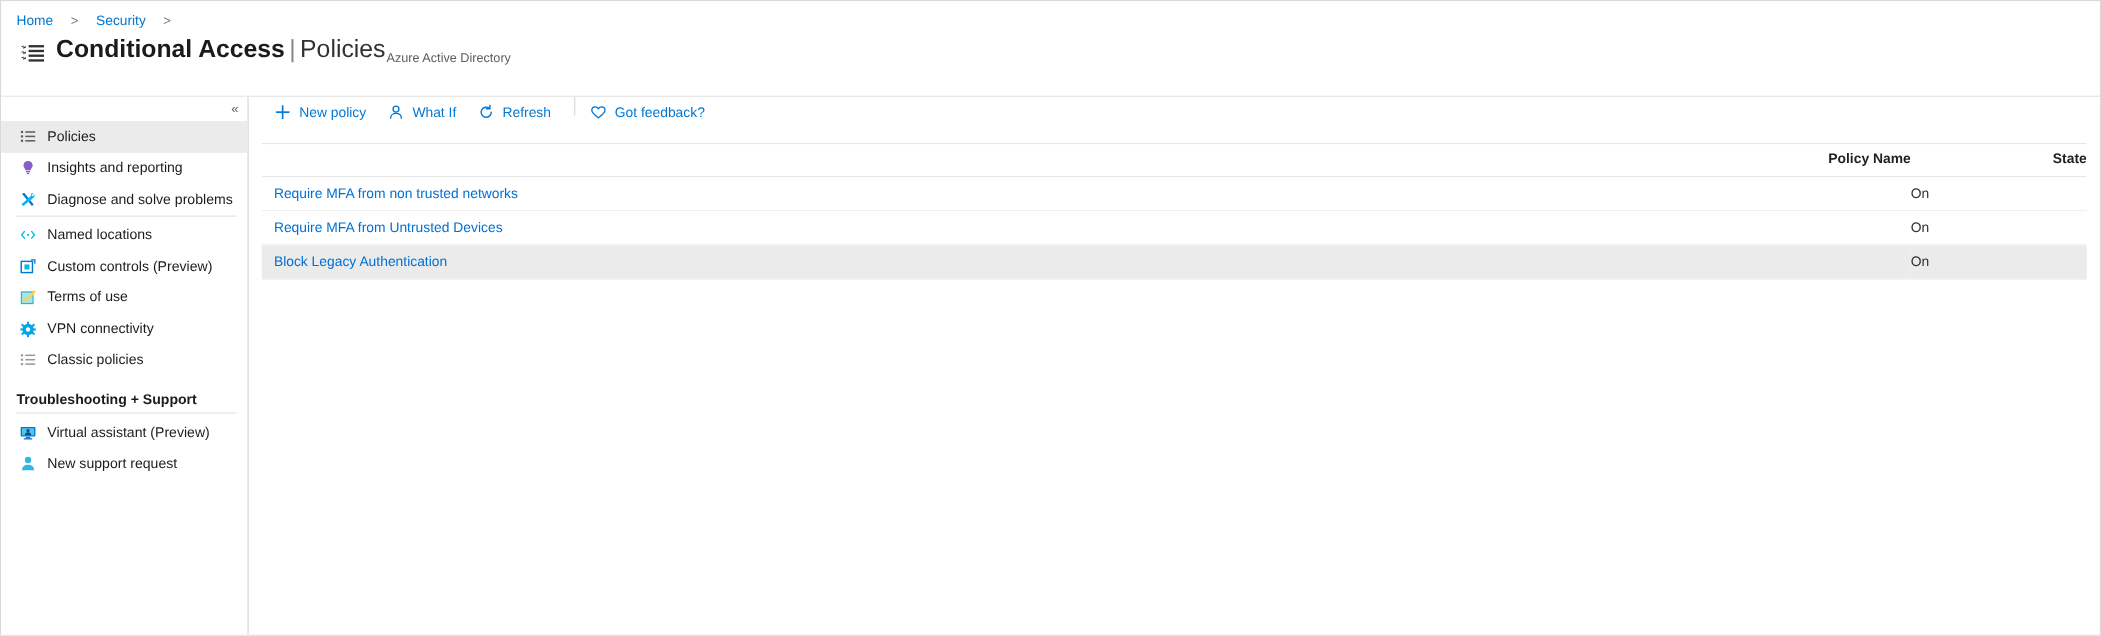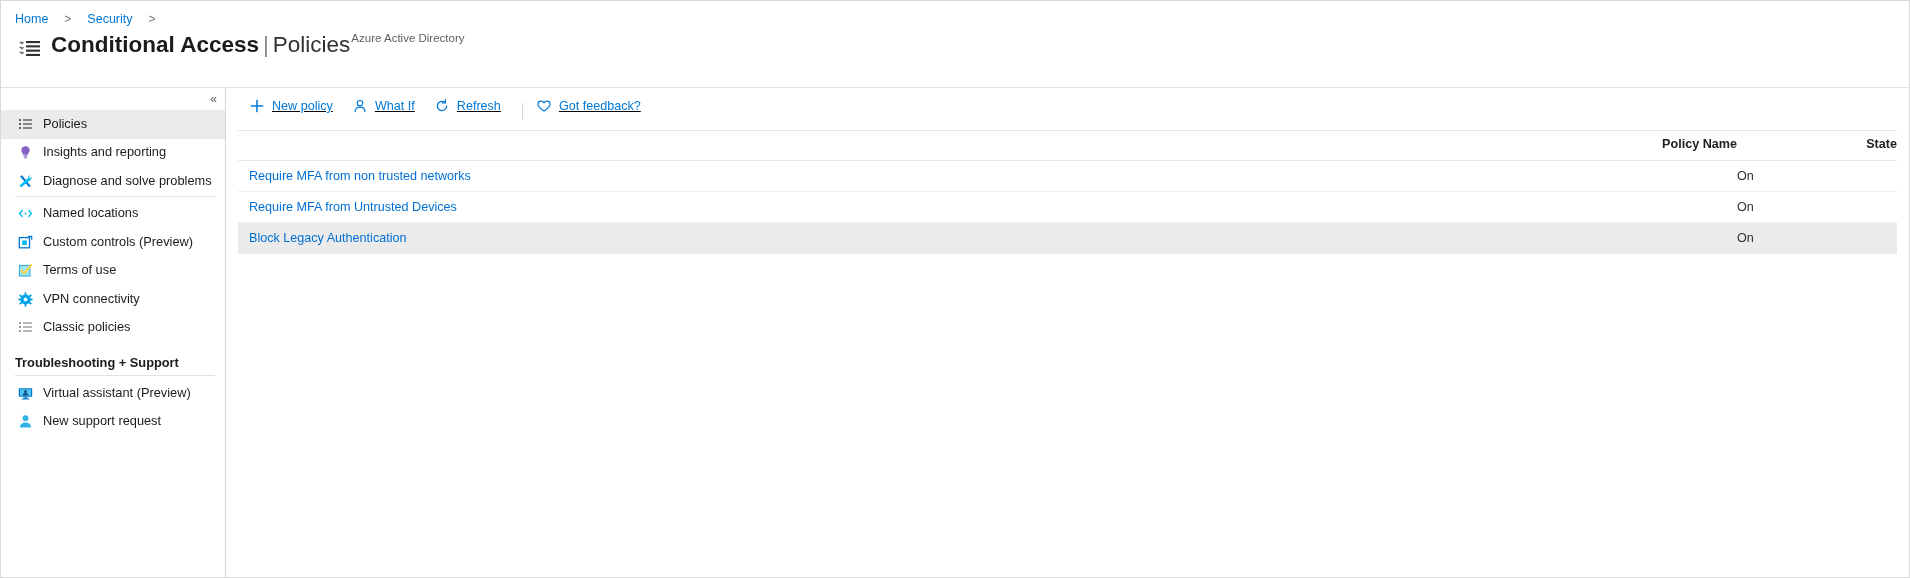--- a/index.html
+++ b/index.html
@@ -54,21 +54,21 @@
   }
   .page-title .sep {
     color: #8a8886;
     font-weight: 300;
     padding: 0 4px;
   }
   .page-title .sub-title { font-weight: 400; color: #323130; }
   .page-subtitle {
     font-size: 11.5px;
     color: #605e5c;
-    margin-top: 1px;
+    margin-top: 16px;
     margin-left: 1px;
   }
 
   
   .body-area {
     display: flex;
     position: absolute;
     top: 86px; left: 0; right: 0; bottom: 0;
     border-top: 1px solid #e1e1e1;
   }
@@ -127,25 +127,24 @@
   }
 
   
   .main {
     flex: 1;
     min-width: 0;
     padding-left: 12px;
   }
   .commandbar {
     display: flex;
-    align-items: flex-end;
+    align-items: flex-start;
     height: 32px;
     padding-left: 11px;
     margin-top: 0;
-    text-decoration: underline;
   }
   .cmd {
     display: flex;
     align-items: center;
     height: 28px;
     padding: 0 10px 0 0;
     margin-right: 9px;
     font-size: 12.6px;
     color: #0078d4;
     cursor: pointer;

